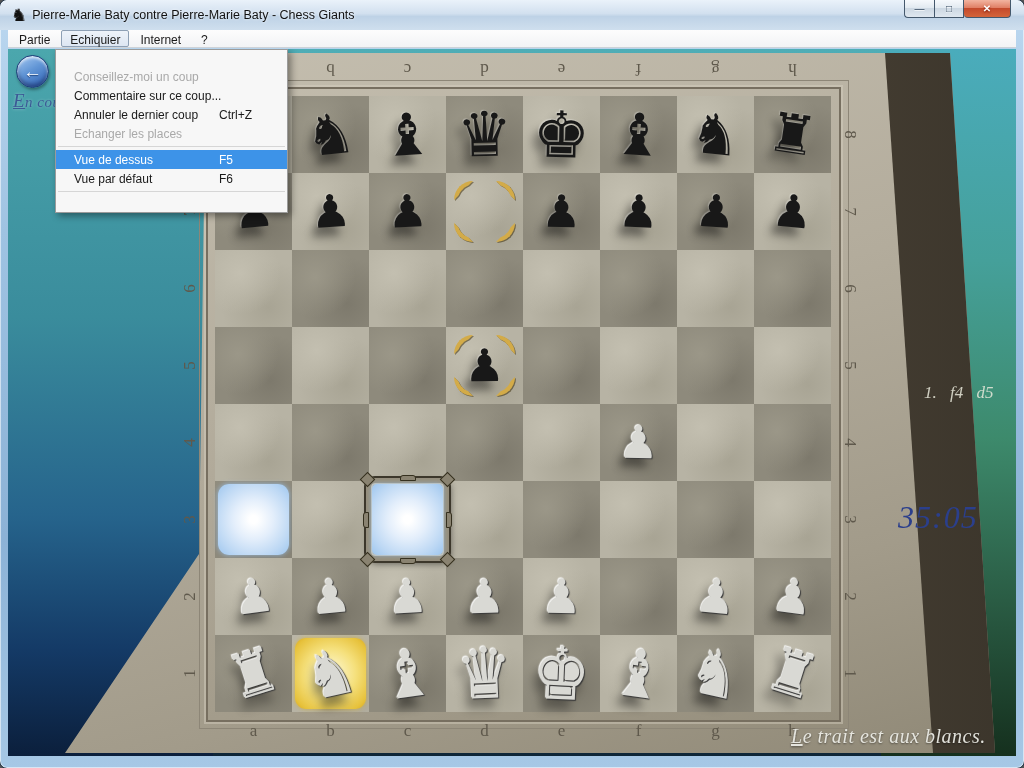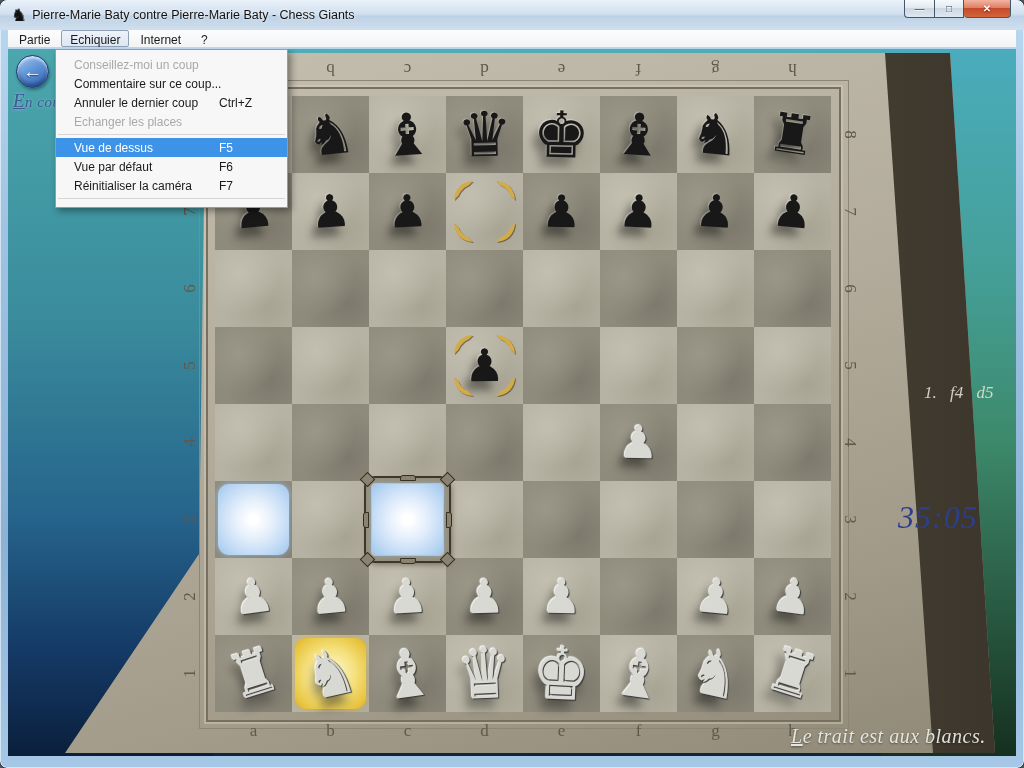--- a/index.html
+++ b/index.html
@@ -78,21 +78,21 @@
   .piece{position:absolute;width:77px;height:77px;display:flex;align-items:center;justify-content:center;
     font-family:"DejaVu Sans",sans-serif;pointer-events:auto;}
   .piece.black{color:#181818;text-shadow:-1px -1px 1px rgba(255,255,255,.28),-6px 9px 9px rgba(0,0,0,.42);}
   .piece.white{color:#d9d9d4;text-shadow:1px 1px 1px #3a3a3a,-1px -1px 1px #f4f4f2,-5px 9px 9px rgba(0,0,0,.42);}
   
   .coord{position:absolute;font-family:"Liberation Serif",serif;font-size:17px;color:#5f594c;z-index:3;
     width:77px;text-align:center;}
   .coord-num{width:22px;height:77px;display:flex;align-items:center;justify-content:center;}
   
   .popup{position:absolute;left:47px;top:0px;width:233px;z-index:50;background:#f7f7f7;border:1px solid #9b9b9b;
-    box-shadow:3px 3px 7px rgba(0,0,0,.4);padding:5px 0;font-size:12px;color:#1a1a1a;}
+    box-shadow:3px 3px 7px rgba(0,0,0,.4);padding:17px 0;font-size:12px;color:#1a1a1a;}
   .popup-item{height:19px;display:flex;align-items:center;padding:0 10px 0 18px;white-space:nowrap;}
   .popup-item .lbl{flex:1;}
   .popup-item .sc{width:58px;text-align:left;}
   .popup-item.disabled{color:#a9a9a9;}
   .popup-item.hilite{background:#3d93e8;color:#fff;}
   .popup-sep{height:1px;background:#d6d6d6;margin:3px 2px;}
   
   .back-btn{position:absolute;left:8px;top:6px;width:33px;height:33px;border-radius:50%;z-index:9;
     background:linear-gradient(150deg,#a6c9f2 0%,#6296d6 45%,#2c5eb2 100%);border:1px solid #1e3c78;
     box-shadow:inset 0 2px 3px rgba(255,255,255,.75),inset 0 -3px 4px rgba(0,0,40,.4),1px 2px 3px rgba(0,0,0,.35);
@@ -331,20 +331,16 @@
         </div>
         <div class="popup-sep"></div>
         <div class="popup-item hilite">
           <span class="lbl">Vue de dessus</span>
           <span class="sc">F5</span>
         </div>
         <div class="popup-item">
           <span class="lbl">Vue par défaut</span>
           <span class="sc">F6</span>
         </div>
-        <div class="popup-item">
-          <span class="lbl">Réinitialiser la caméra</span>
-          <span class="sc">F7</span>
-        </div>
         <div class="popup-sep"></div>
       </div>
   </div>
 </div>
 
 </body></html>

